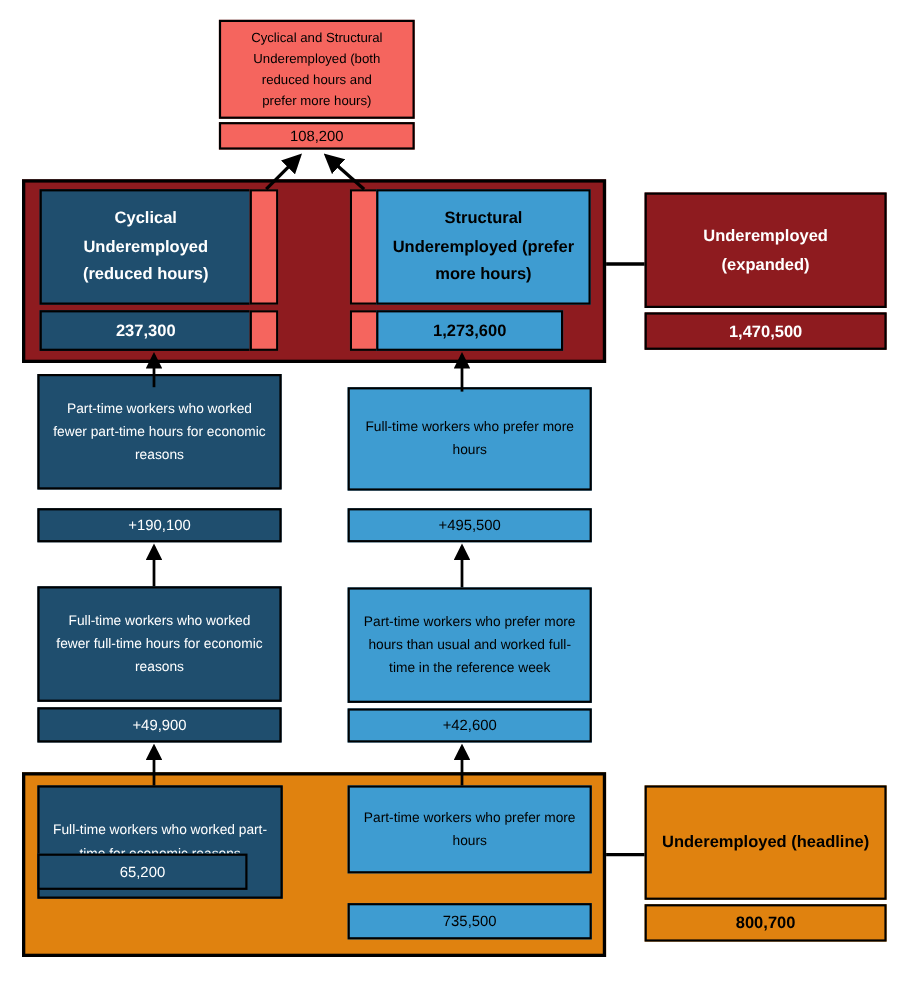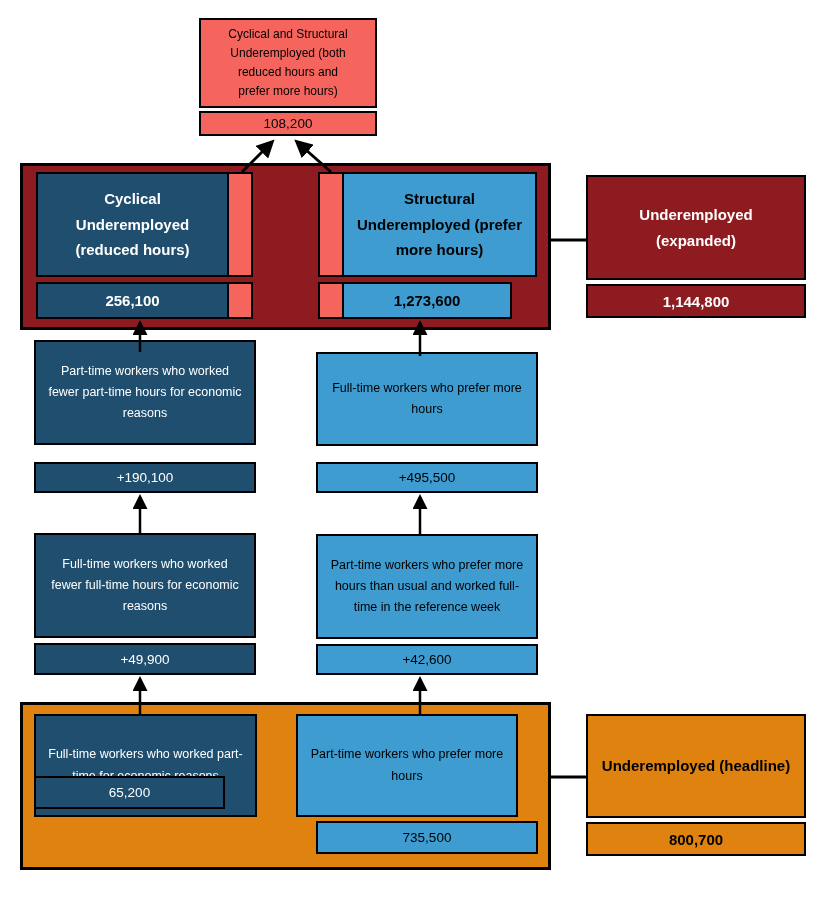--- a/index.html
+++ b/index.html
@@ -39,47 +39,47 @@
 
   <div class="container red-bg" style="left:20px;top:163px;width:531px;height:167px;"></div>
 
   <div class="container orange-bg" style="left:20px;top:702px;width:531px;height:168px;"></div>
 
   <div class="box pink-bg small-text" style="left:199px;top:18px;width:178px;height:90px;">Cyclical and Structural Underemployed (both reduced hours and prefer more hours)</div>
   <div class="box pink-bg val-text" style="left:199px;top:111px;width:178px;height:25px;">108,200</div>
 
   <div class="box dblue-bg title-text" style="left:36px;top:172px;width:193px;height:105px;">Cyclical Underemployed (reduced hours)</div>
   <div class="box pink-bg" style="left:227px;top:172px;width:26px;height:105px;"></div>
-  <div class="box dblue-bg val-bold" style="left:36px;top:282px;width:193px;height:37px;">256,100</div>
+  <div class="box dblue-bg val-bold" style="left:36px;top:282px;width:193px;height:37px;">237,300</div>
   <div class="box pink-bg" style="left:227px;top:282px;width:26px;height:37px;"></div>
 
   <div class="box pink-bg" style="left:318px;top:172px;width:26px;height:105px;"></div>
   <div class="box lblue-bg title-text" style="left:342px;top:172px;width:195px;height:105px;">Structural Underemployed (prefer more hours)</div>
   <div class="box pink-bg" style="left:318px;top:282px;width:26px;height:37px;"></div>
   <div class="box lblue-bg val-bold" style="left:342px;top:282px;width:170px;height:37px;">1,273,600</div>
 
   <div class="box red-bg title-text white-t" style="left:586px;top:175px;width:220px;height:105px;">Underemployed (expanded)</div>
-  <div class="box red-bg val-bold white-t" style="left:586px;top:284px;width:220px;height:34px;">1,144,800</div>
+  <div class="box red-bg val-bold white-t" style="left:586px;top:284px;width:220px;height:34px;">1,470,500</div>
 
   <div class="box dblue-bg desc-text" style="left:34px;top:340px;width:222px;height:105px;">Part-time workers who worked fewer part-time hours for economic reasons</div>
   <div class="box dblue-bg val-text" style="left:34px;top:462px;width:222px;height:31px;">+190,100</div>
 
   <div class="box lblue-bg desc-text" style="left:316px;top:352px;width:222px;height:94px;">Full-time workers who prefer more hours</div>
   <div class="box lblue-bg val-text" style="left:316px;top:462px;width:222px;height:31px;">+495,500</div>
 
   <div class="box dblue-bg desc-text" style="left:34px;top:533px;width:222px;height:105px;">Full-time workers who worked fewer full-time hours for economic reasons</div>
   <div class="box dblue-bg val-text" style="left:34px;top:643px;width:222px;height:32px;">+49,900</div>
 
   <div class="box lblue-bg desc-text" style="left:316px;top:534px;width:222px;height:105px;">Part-time workers who prefer more hours than usual and worked full-time in the reference week</div>
   <div class="box lblue-bg val-text" style="left:316px;top:644px;width:222px;height:31px;">+42,600</div>
 
   <div class="box dblue-bg desc-text" style="left:34px;top:714px;width:223px;height:103px;">Full-time workers who worked part-time for economic reasons</div>
   <div class="box dblue-bg val-text" style="left:34px;top:776px;width:191px;height:33px;">65,200</div>
 
-  <div class="box lblue-bg desc-text" style="left:296px;top:714px;width:222px;height:103px;">Part-time workers who prefer more hours</div>
+  <div class="box lblue-bg desc-text" style="left:316px;top:714px;width:222px;height:80px;">Part-time workers who prefer more hours</div>
   <div class="box lblue-bg val-text" style="left:316px;top:821px;width:222px;height:33px;">735,500</div>
 
   <div class="box orange-bg title-text" style="left:586px;top:714px;width:220px;height:104px;">Underemployed (headline)</div>
   <div class="box orange-bg val-bold" style="left:586px;top:822px;width:220px;height:34px;">800,700</div>
 
   <svg class="overlay" width="832" height="897" viewBox="0 0 832 897">
     <defs>
       <marker id="ah" viewBox="0 0 10 10" refX="8" refY="5" markerWidth="6" markerHeight="6" orient="auto-start-reverse">
         <path d="M0,0 L10,5 L0,10 z" fill="#000"></path>
       </marker>

